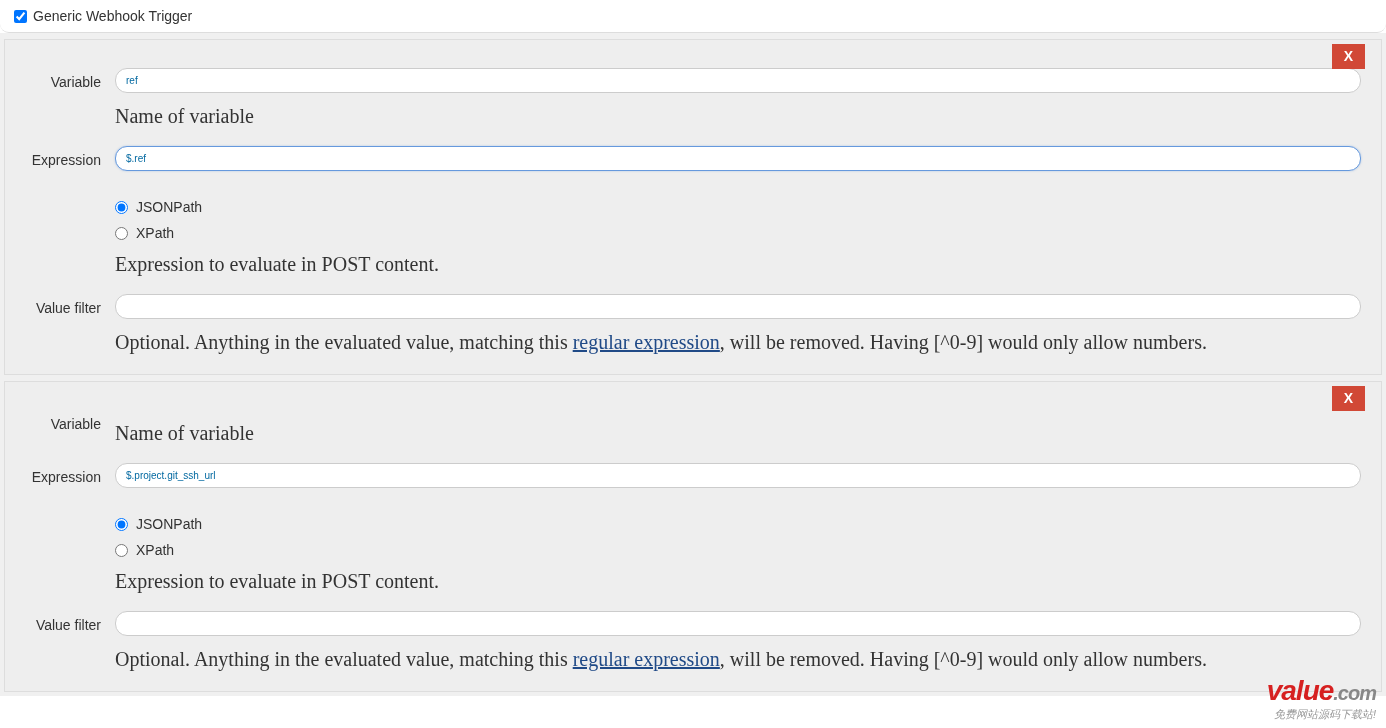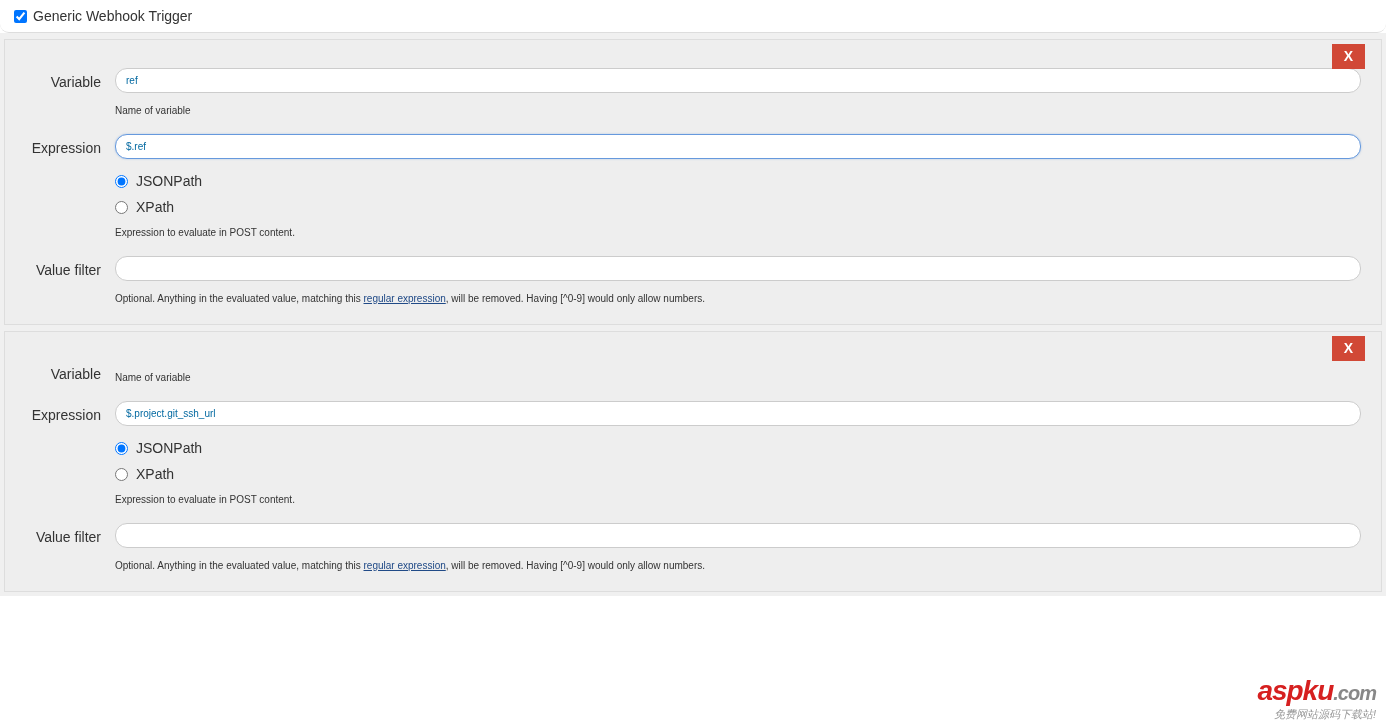--- a/index.html
+++ b/index.html
@@ -91,29 +91,30 @@
       color: #0369a1;
       font-family: inherit;
     }
     .text-input.focused {
       border: 1px solid #6699dd;
       box-shadow: 0 0 2px rgba(102,153,221,0.5);
       outline: none;
     }
     .help-text {
       color: #333;
-      font-size: 10px;
+      font-size: 20px;
       margin-top: 12px;
+      font-family: Liberation Serif, serif;
     }
     .help-text a {
       color: #204a87;
       text-decoration: underline;
     }
     .radio-group {
-      margin-top: 14px;
+      margin-top: 28px;
     }
     .radio-option {
       display: flex;
       align-items: center;
       gap: 8px;
       margin-bottom: 10px;
     }
     .radio-option input[type="radio"] {
       width: 13px;
       height: 13px;
@@ -235,16 +236,16 @@
           </div>
         </div>
       </div>
     </div>
 
   </div>
 </div>
 
 <div class="watermark">
   <div class="watermark-main">
-    <span class="red">aspku</span><span class="gray">.com</span>
+    <span class="red">value</span><span class="gray">.com</span>
   </div>
   <div class="watermark-sub">免费网站源码下载站!</div>
 </div>
 
 </body></html>

